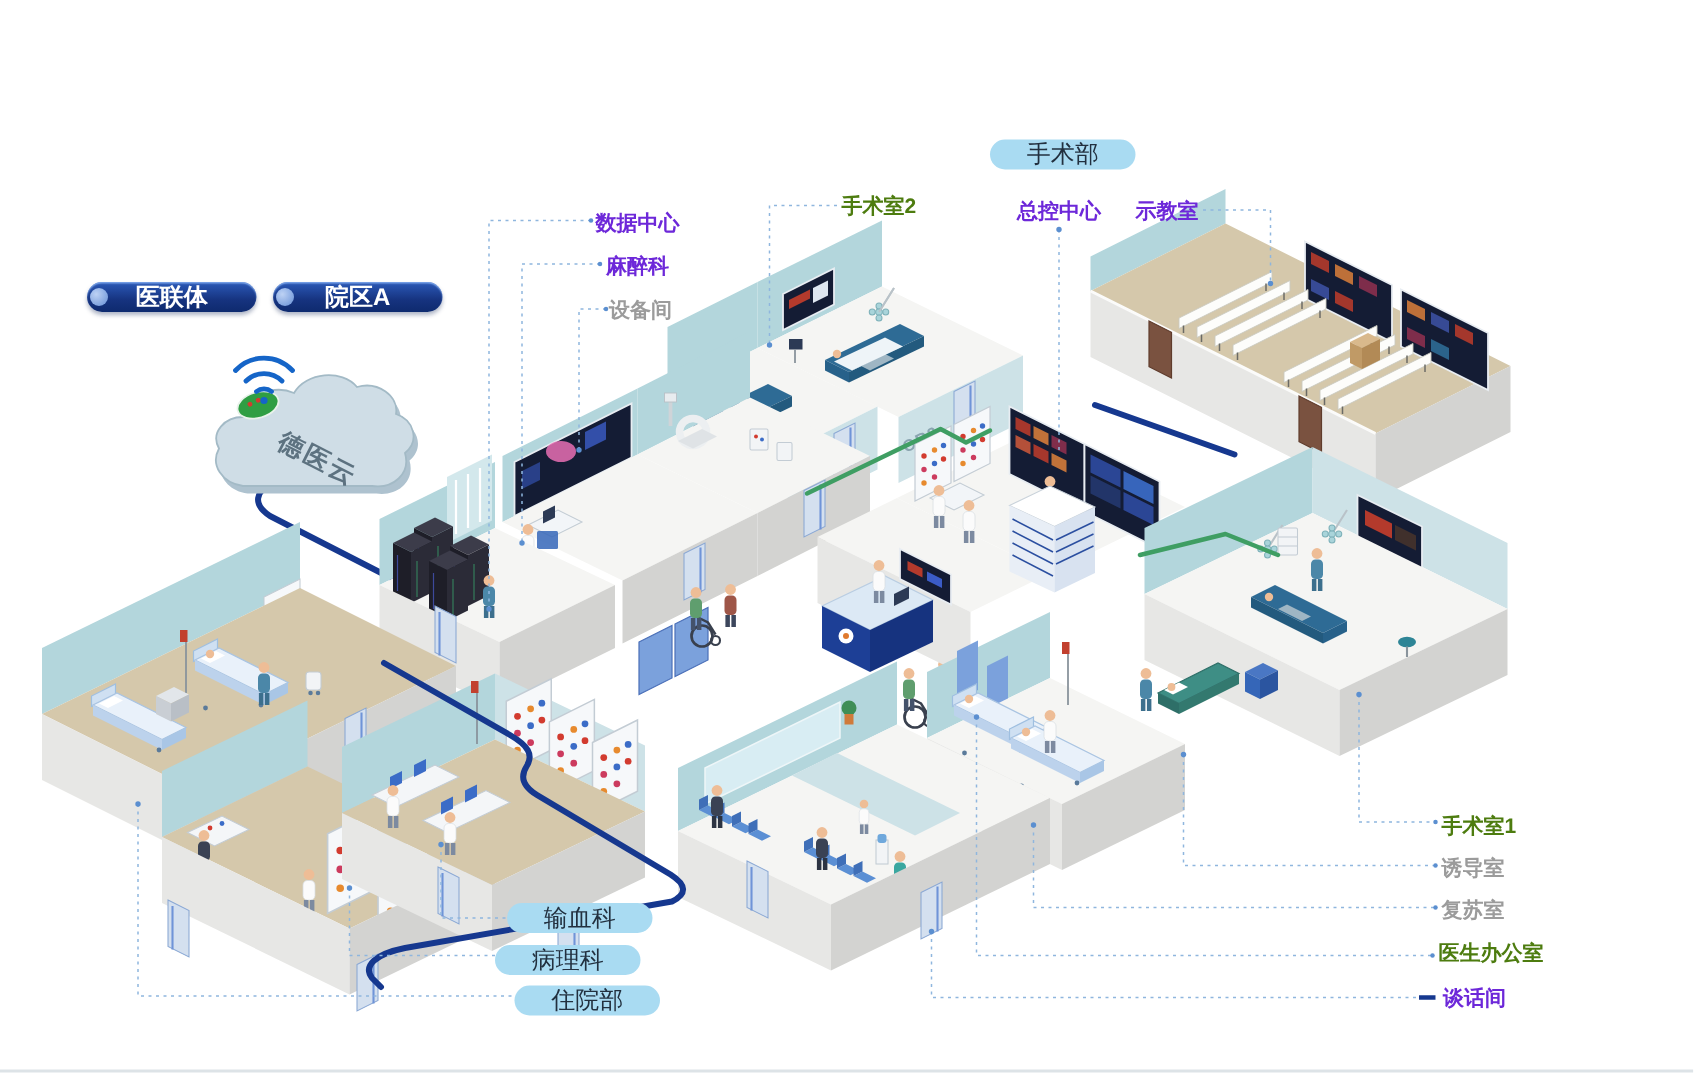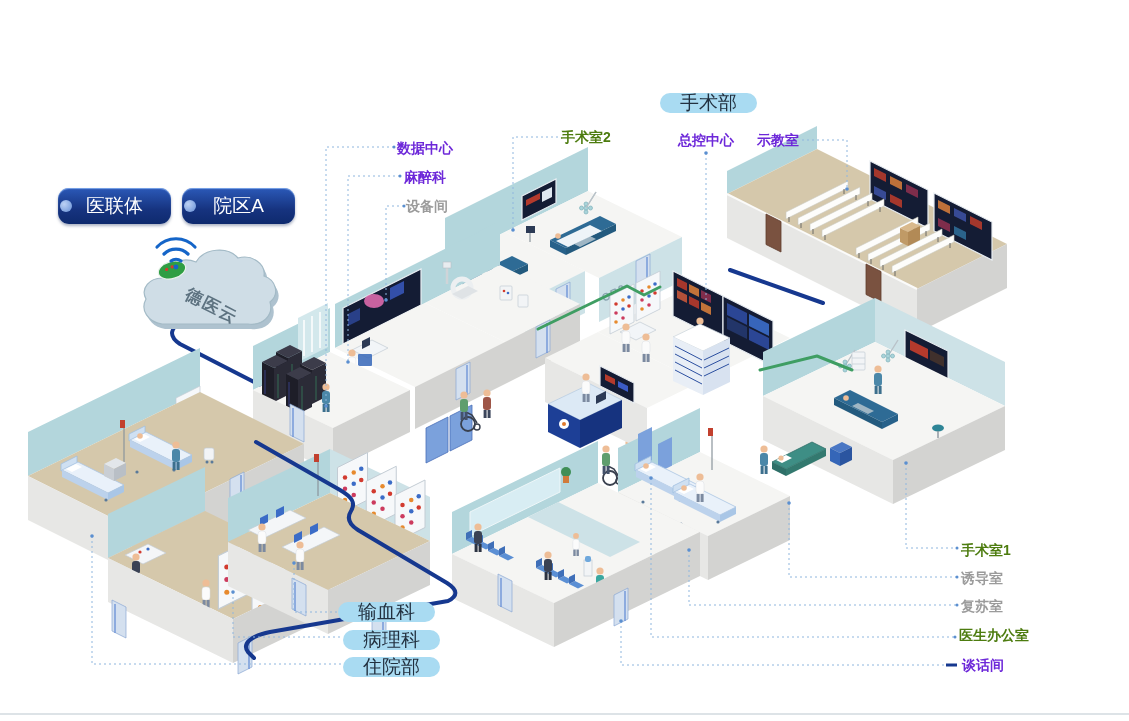--- a/index.html
+++ b/index.html
@@ -13,22 +13,22 @@
   .cable{stroke:#16388f;stroke-width:4;fill:none;stroke-linecap:round;stroke-linejoin:round}
   .gcable{stroke:#3f9e63;stroke-width:3;fill:none;stroke-linecap:round;stroke-linejoin:round}
   .lead{stroke:#8fb6de;stroke-width:1;fill:none;stroke-dasharray:2 3}
   .ldot{fill:#5b8fd0}
   .ortext{fill:#8aa4b0;font:bold 11px "Liberation Sans","DejaVu Sans",sans-serif;letter-spacing:1px}
   
   .lbl{position:absolute;font:bold 14px "Liberation Sans","DejaVu Sans",sans-serif;white-space:nowrap;}
   .lbl.red{color:#6d28d9}.lbl.navy{color:#4d7c0f}
   .lbl.gray{color:#9b9b9b;font-weight:bold}
   .pill{position:absolute;display:flex;align-items:center;justify-content:center;
-        border-radius:11px;font-size:19px;white-space:nowrap;}
-  .pill-navy{width:113px;height:36px;color:#fff;font-weight:normal;
+        border-radius:11px;font-size:16px;white-space:nowrap;}
+  .pill-navy{width:113px;height:20px;color:#fff;font-weight:bold;
      background:linear-gradient(180deg,#2b59b8 0%,#16337f 60%,#0e2a6e 100%);
      box-shadow:0 2px 3px rgba(20,40,90,.35), inset 0 1px 1px rgba(160,200,255,.7);}
   .pill-navy::before{content:"";position:absolute;left:2px;width:12px;height:12px;border-radius:50%;
      background:radial-gradient(circle at 35% 35%,#cfe2ff,#6f9ae0);opacity:.9;}
   .pill-blue{width:97px;height:20px;color:#22303f;background:#a9dbf2;}
   #divider{position:absolute;left:0;top:713px;width:1129px;height:2px;background:#dde3e7;}
 </style>
 </head>
 <body>
 
@@ -622,21 +622,21 @@
 
 <div class="lbl navy" style="left:961px;top:542px">手术室1</div>
 <div class="lbl gray" style="left:961px;top:570px">诱导室</div>
 <div class="lbl gray" style="left:961px;top:598px">复苏室</div>
 <div class="lbl navy" style="left:959px;top:627px">医生办公室</div>
 <div class="lbl red" style="left:962px;top:657px">谈话间</div>
 
 <div class="pill pill-blue" style="left:338px;top:602px">
       <span>输血科</span>
     </div>
-<div class="pill pill-blue" style="left:343px;top:630px">
+<div class="pill pill-blue" style="left:330px;top:630px">
       <span>病理科</span>
     </div>
 <div class="pill pill-blue" style="left:343px;top:657px">
       <span>住院部</span>
     </div>
 
 <div id="divider"></div>
 </div>
 
 </body></html>

